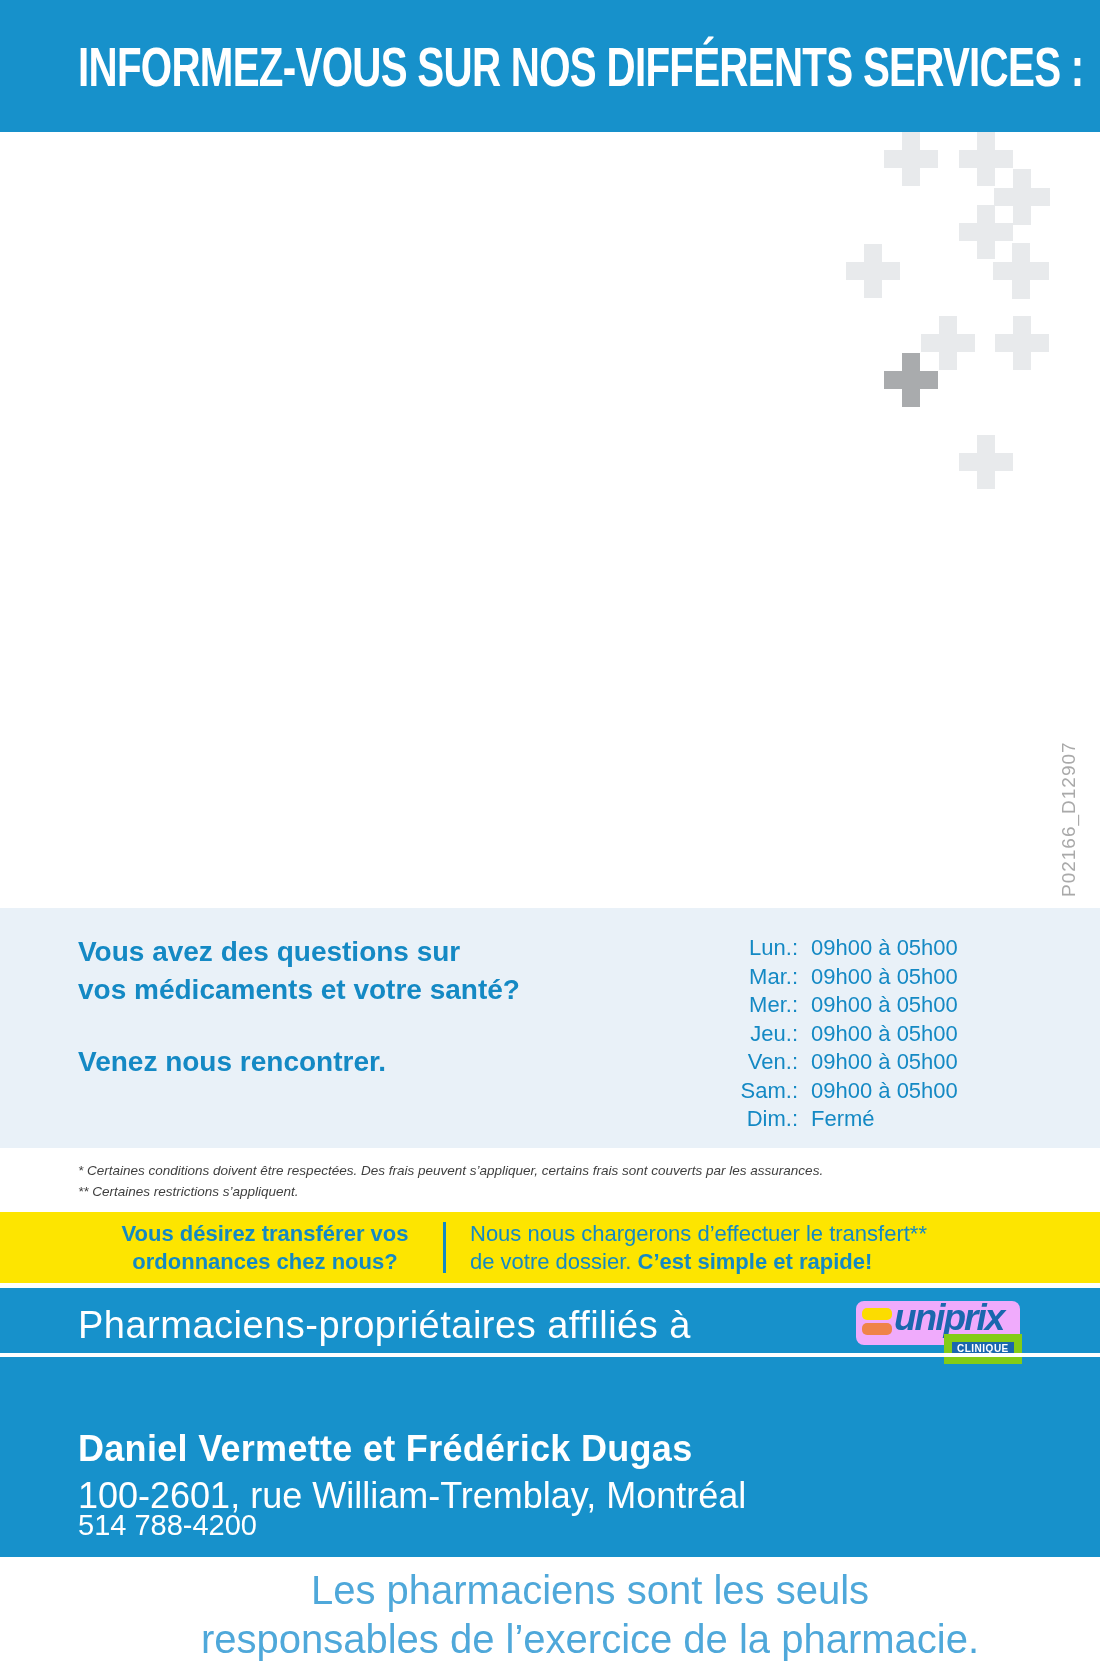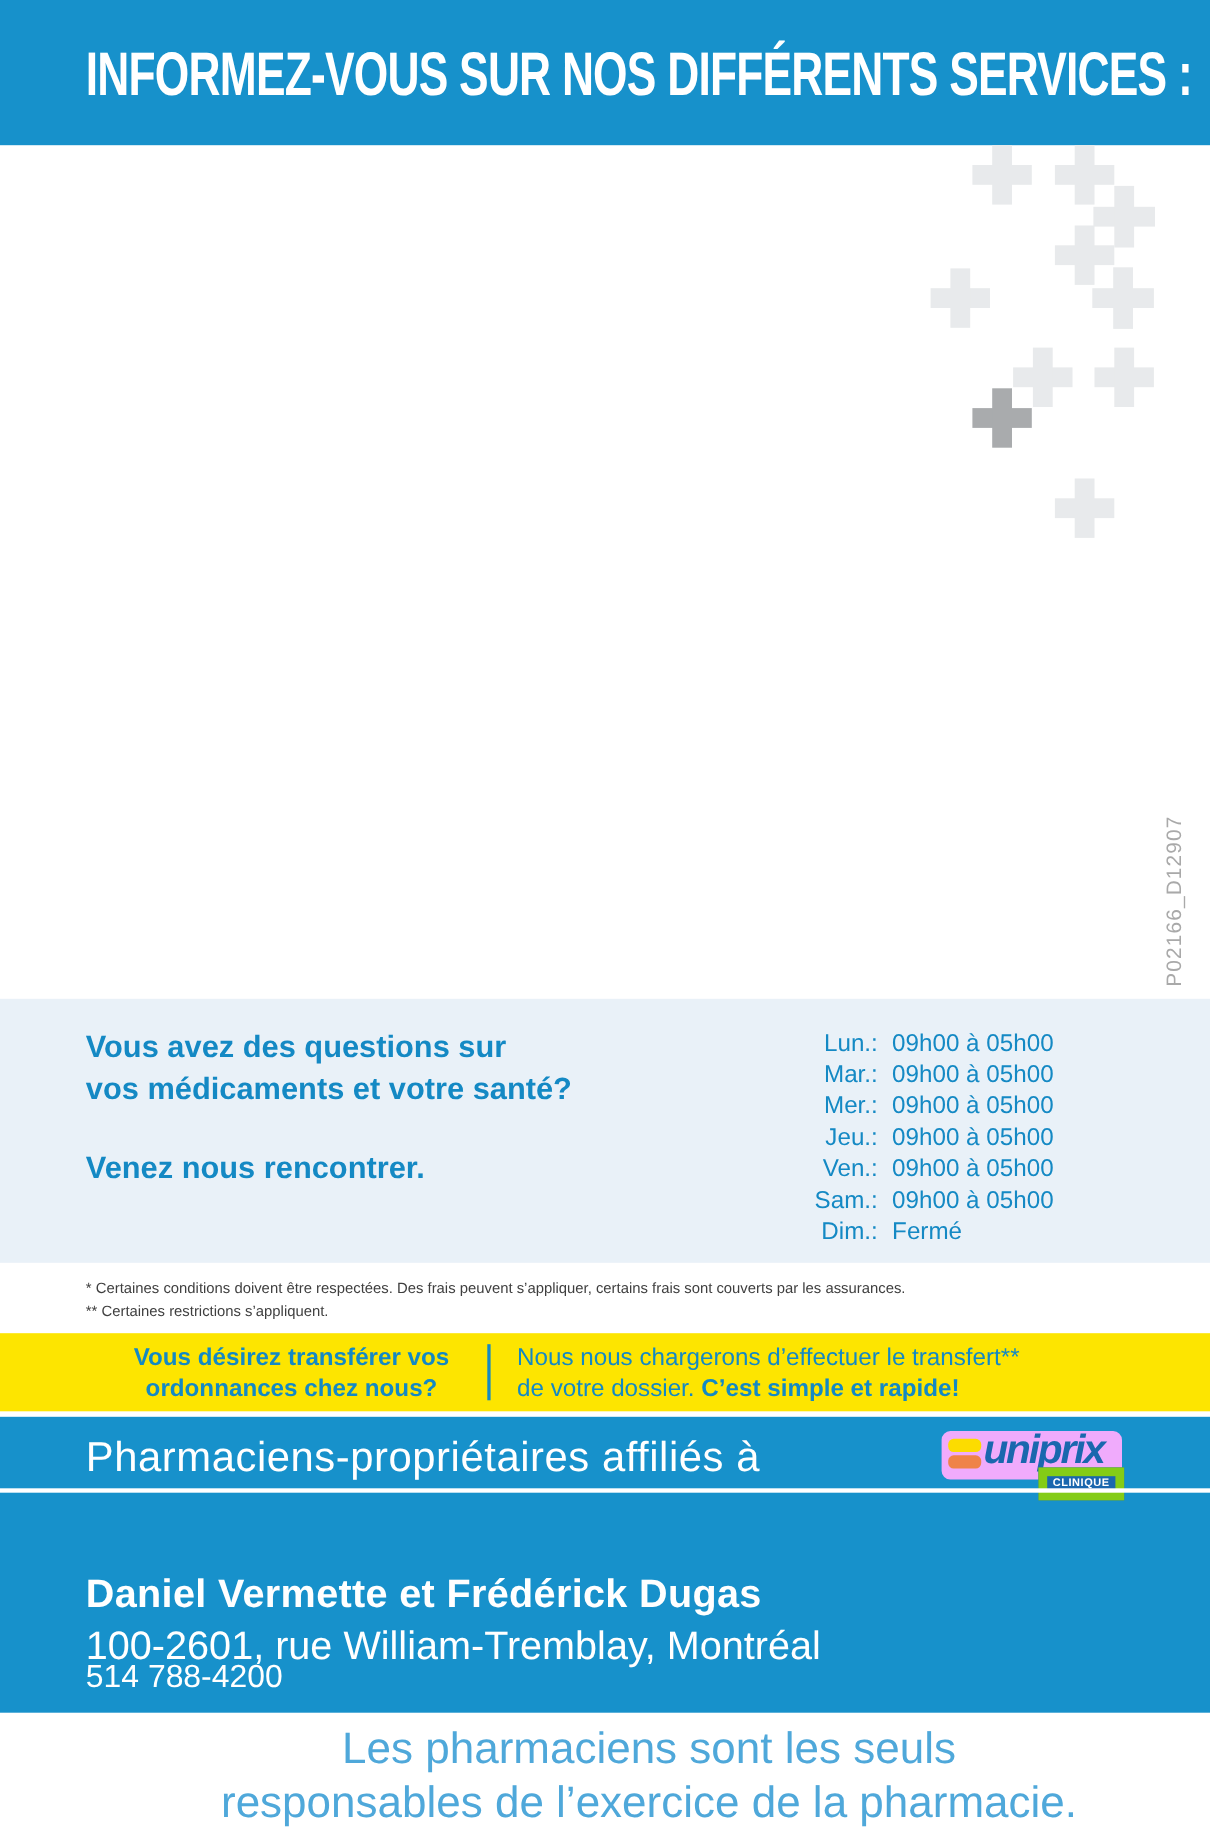--- a/index.html
+++ b/index.html
@@ -28,21 +28,21 @@
   .info-band{position:absolute;left:0;top:908px;width:1100px;height:240px;background:#e9f1f8;}
   .q-block{position:absolute;left:78px;top:25px;color:#1489c4;font-weight:bold;
            font-size:28px;line-height:38px;}
   .invite{position:absolute;left:78px;top:138px;color:#1489c4;font-weight:bold;font-size:28px;}
   .hours{position:absolute;left:738px;top:26px;color:#1489c4;font-size:22px;}
   .hours .row{display:flex;line-height:28.5px;}
   .hours .day{width:60px;text-align:right;}
   .hours .time{margin-left:13px;}
 
   
-  .footnotes{position:absolute;left:78px;top:1160px;color:#3f3f3f;font-size:13.5px;line-height:21px;}
+  .footnotes{position:absolute;left:78px;top:1160px;color:#3f3f3f;font-size:13.5px;line-height:21px;font-style:italic;}
 
   
   .yellow-band{position:absolute;left:0;top:1212px;width:1100px;height:71px;background:#fde500;
                color:#1489c4;}
   .yb-left{position:absolute;left:100px;top:0;width:330px;height:71px;display:flex;flex-direction:column;
            justify-content:center;align-items:center;text-align:left;font-weight:bold;
            font-size:22px;line-height:28px;}
   .yb-divider{position:absolute;left:443px;top:10px;width:3px;height:51px;background:#1489c4;}
   .yb-right{position:absolute;left:470px;top:0;height:71px;display:flex;flex-direction:column;
             justify-content:center;font-size:22px;line-height:28px;}

